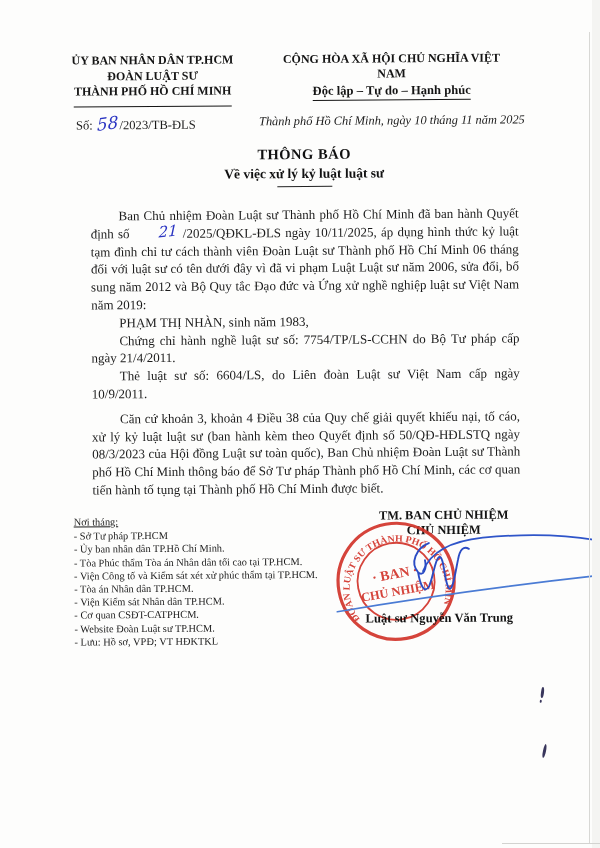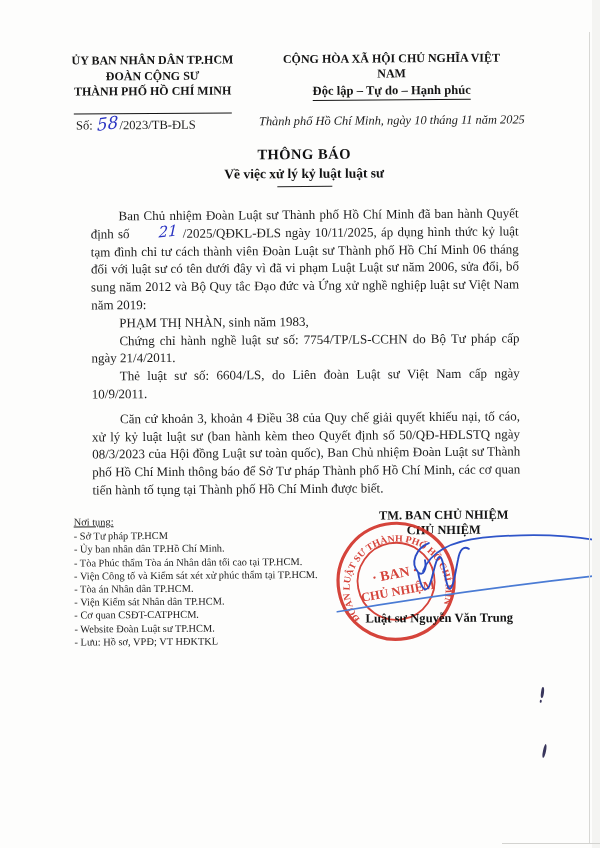--- a/index.html
+++ b/index.html
@@ -5,21 +5,21 @@
   html,body{margin:0;padding:0;}
   body{width:600px;height:848px;overflow:hidden;background:#ffffff;
        font-family:"Liberation Serif","DejaVu Serif",serif;color:#1d1d1d;}
   .page{position:relative;width:600px;height:848px;background:#fdfdfc;overflow:hidden;}
   .tilt{position:absolute;left:0;top:0;width:600px;height:848px;
         transform:rotate(-0.4deg);transform-origin:50% 50%;}
 
   
   .hdr-left{position:absolute;left:60px;top:52px;width:190px;text-align:center;
             font-weight:bold;font-size:12px;line-height:15.5px;color:#151515;}
-  .hdr-left .u{display:inline-block;border-bottom:1.4px solid #151515;padding-bottom:13px;}
+  .hdr-left .u{display:inline-block;border-bottom:1.4px solid #151515;padding-bottom:6px;}
   .hdr-right{position:absolute;left:272px;top:52px;width:244px;text-align:center;color:#151515;}
   .hdr-right .l1{font-weight:bold;font-size:12px;line-height:15px;}
   .hdr-right .l2{font-weight:bold;font-size:12.6px;margin-top:2px;}
   .hdr-right .l2 span{display:inline-block;border-bottom:1.4px solid #151515;padding-bottom:1px;}
   .doc-number{position:absolute;left:78px;top:112px;font-size:12.6px;color:#1a1a1a;}
   .hand{color:#2b35c2;font-style:italic;display:inline-block;
         font-family:"DejaVu Serif",serif;}
   .hand-58{font-size:17px;transform:rotate(-8deg) skewX(-8deg);margin:0 1px;}
   .hand-21{font-size:15px;transform:rotate(-6deg) skewX(-8deg);margin:0 1px;line-height:1;}
   .dateline{position:absolute;left:252px;top:114px;width:284px;text-align:center;
@@ -65,21 +65,21 @@
   .speck-2{left:543px;top:744px;width:3px;height:14px;transform:rotate(12deg);}
 </style>
 </head>
 <body>
 
 <div class="page">
   <div class="tilt">
 
     <div class="hdr-left">
       <div>ỦY BAN NHÂN DÂN TP.HCM</div>
-      <div>ĐOÀN CỘNG SƯ</div>
+      <div>ĐOÀN LUẬT SƯ</div>
       <div><span class="u">THÀNH PHỐ HỒ CHÍ MINH</span></div>
     </div>
 
     <div class="hdr-right">
       <div class="l1">CỘNG HÒA XÃ HỘI CHỦ NGHĨA VIỆT NAM</div>
       <div class="l2"><span>Độc lập – Tự do – Hạnh phúc</span></div>
     </div>
 
     <div class="doc-number"><span>Số: </span><span class="hand hand-58">58</span><span>/2023/TB-ĐLS</span></div>
 
@@ -93,21 +93,21 @@
 
     <div class="body-col">
       <p><span>Ban Chủ nhiệm Đoàn Luật sư Thành phố Hồ Chí Minh đã ban hành Quyết định số</span><span class="hand hand-21">21</span><span> /2025/QĐKL-ĐLS ngày 10/11/2025, áp dụng hình thức kỷ luật tạm đình chỉ tư cách thành viên Đoàn Luật sư Thành phố Hồ Chí Minh 06 tháng đối với luật sư có tên dưới đây vì đã vi phạm Luật Luật sư năm 2006, sửa đổi, bổ sung năm 2012 và Bộ Quy tắc Đạo đức và Ứng xử nghề nghiệp luật sư Việt Nam năm 2019:</span></p>
       <p>PHẠM THỊ NHÀN, sinh năm 1983,</p>
       <p>Chứng chỉ hành nghề luật sư số: 7754/TP/LS-CCHN do Bộ Tư pháp cấp ngày 21/4/2011.</p>
       <p>Thẻ luật sư số: 6604/LS, do Liên đoàn Luật sư Việt Nam cấp ngày 10/9/2011.</p>
       <p class="sp">Căn cứ khoản 3, khoản 4 Điều 38 của Quy chế giải quyết khiếu nại, tố cáo, xử lý kỷ luật luật sư (ban hành kèm theo Quyết định số 50/QĐ-HĐLSTQ ngày 08/3/2023 của Hội đồng Luật sư toàn quốc), Ban Chủ nhiệm Đoàn Luật sư Thành phố Hồ Chí Minh thông báo để Sở Tư pháp Thành phố Hồ Chí Minh, các cơ quan tiến hành tố tụng tại Thành phố Hồ Chí Minh được biết.</p>
     </div>
 
     <div class="recipients">
-      <span class="label">Nơi tụng:</span>
+      <span class="label">Nơi tháng:</span>
       <ul>
         <li>- Sở Tư pháp TP.HCM</li>
         <li>- Ủy ban nhân dân TP.Hồ Chí Minh.</li>
         <li>- Tòa Phúc thẩm Tòa án Nhân dân tối cao tại TP.HCM.</li>
         <li>- Viện Công tố và Kiểm sát xét xử phúc thẩm tại TP.HCM.</li>
         <li>- Tòa án Nhân dân TP.HCM.</li>
         <li>- Viện Kiểm sát Nhân dân TP.HCM.</li>
         <li>- Cơ quan CSĐT-CATPHCM.</li>
         <li>- Website Đoàn Luật sư TP.HCM.</li>
         <li>- Lưu: Hồ sơ, VPĐ; VT HĐKTKL</li>

